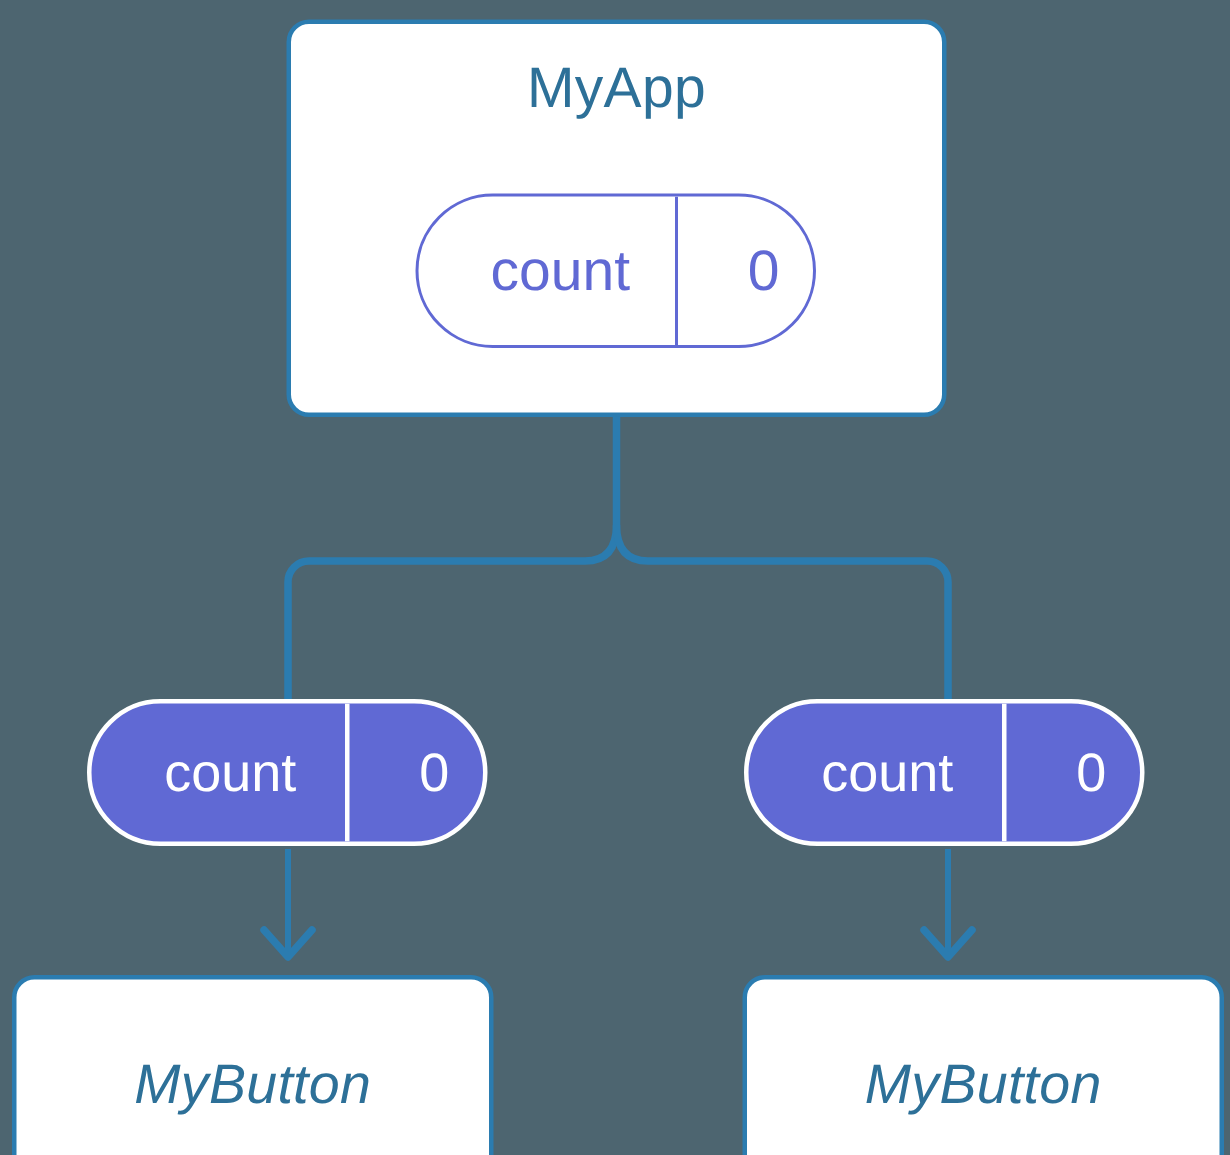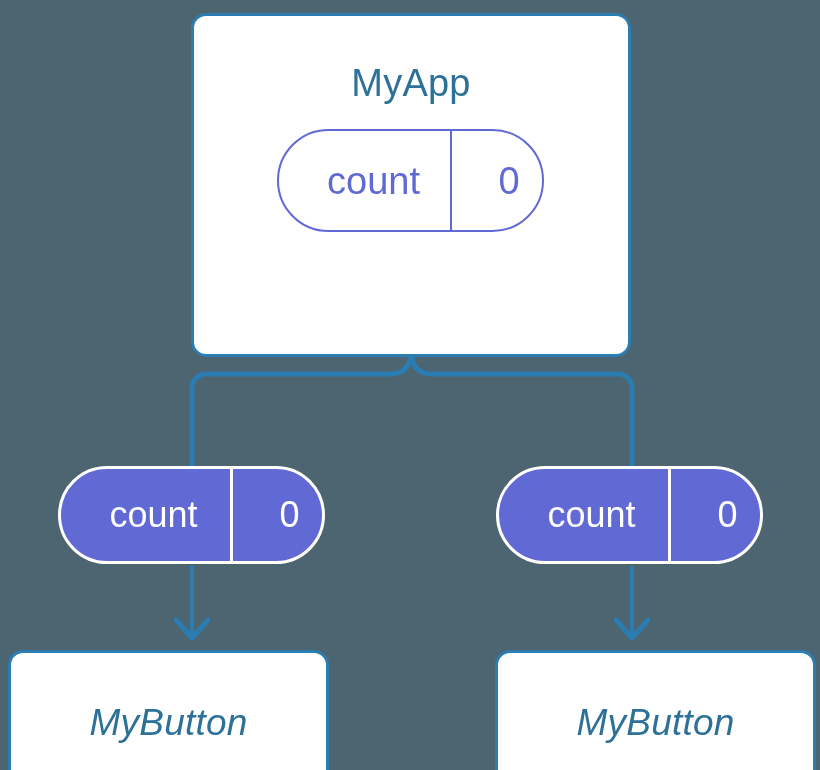--- a/index.html
+++ b/index.html
@@ -40,22 +40,22 @@
     letter-spacing: 0.2px;
     line-height: 1;
     white-space: nowrap;
   }
 
   
   #app-box {
     left: 191px;
     top: 13px;
     width: 440px;
-    height: 344px;
-    padding-top: 48px;
+    height: 265px;
+    padding-top: 24px;
   }
 
   
   .button-box {
     top: 650px;
     height: 135px;
     justify-content: center;
     padding-top: 10px;
   }
   #button-box-left  { left: 8px;   width: 321px; }

